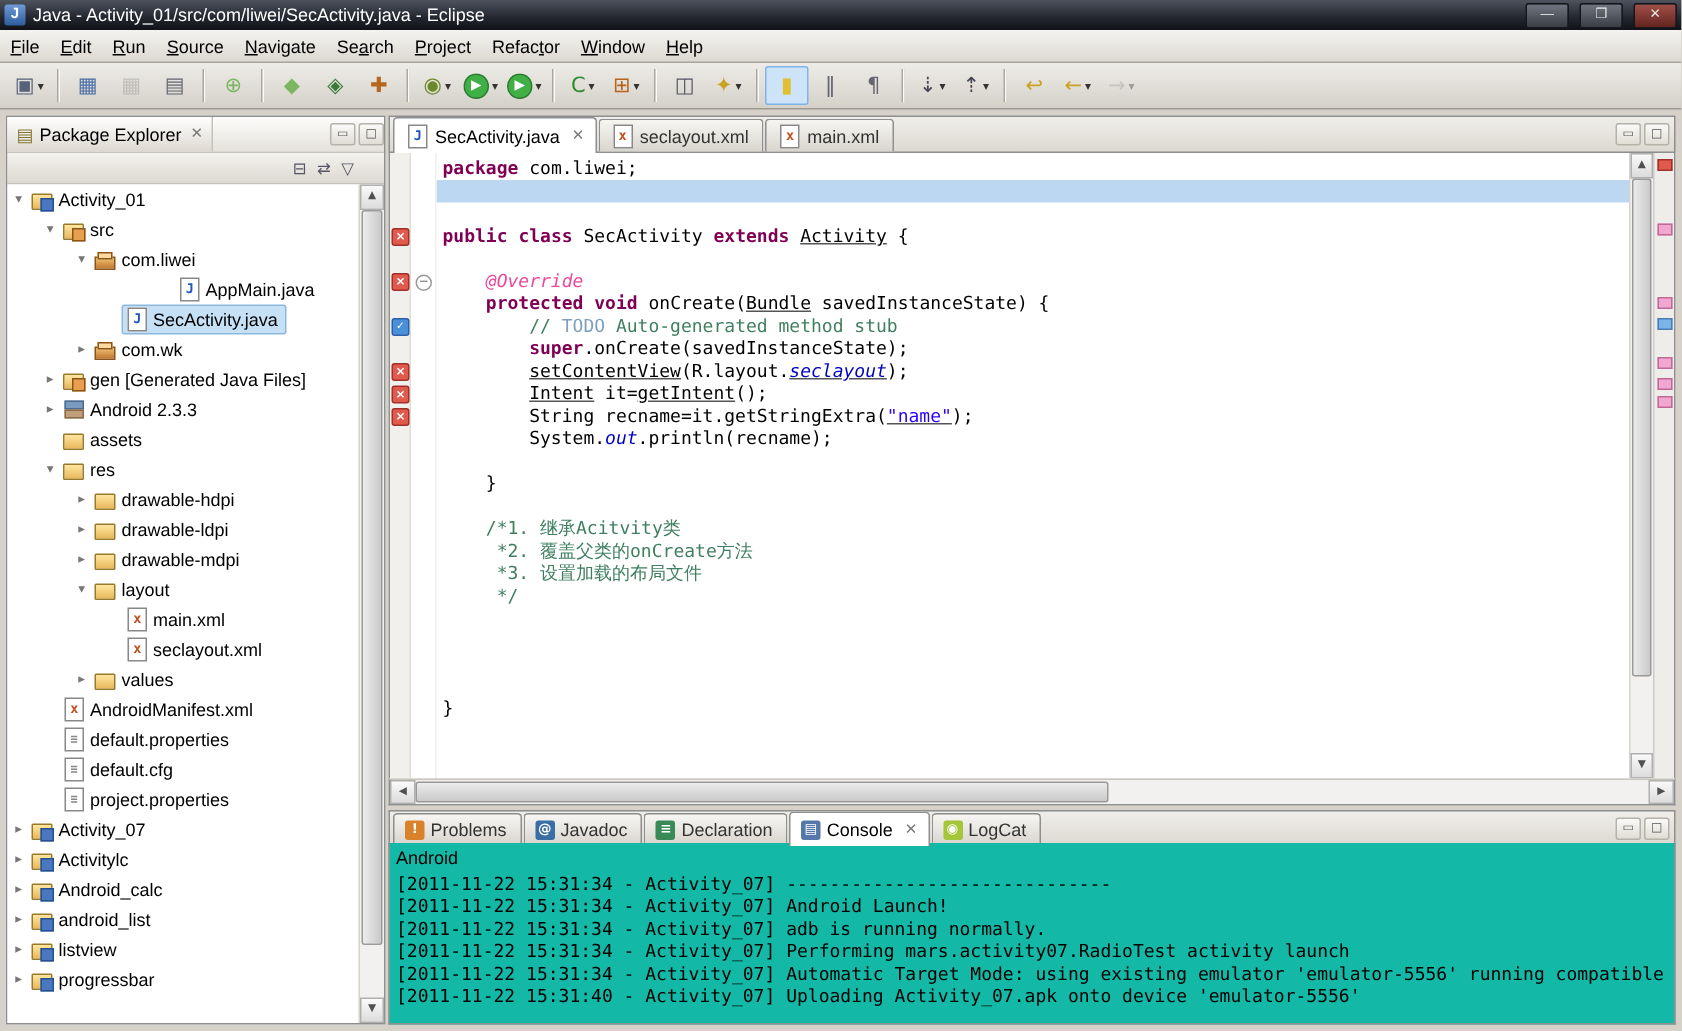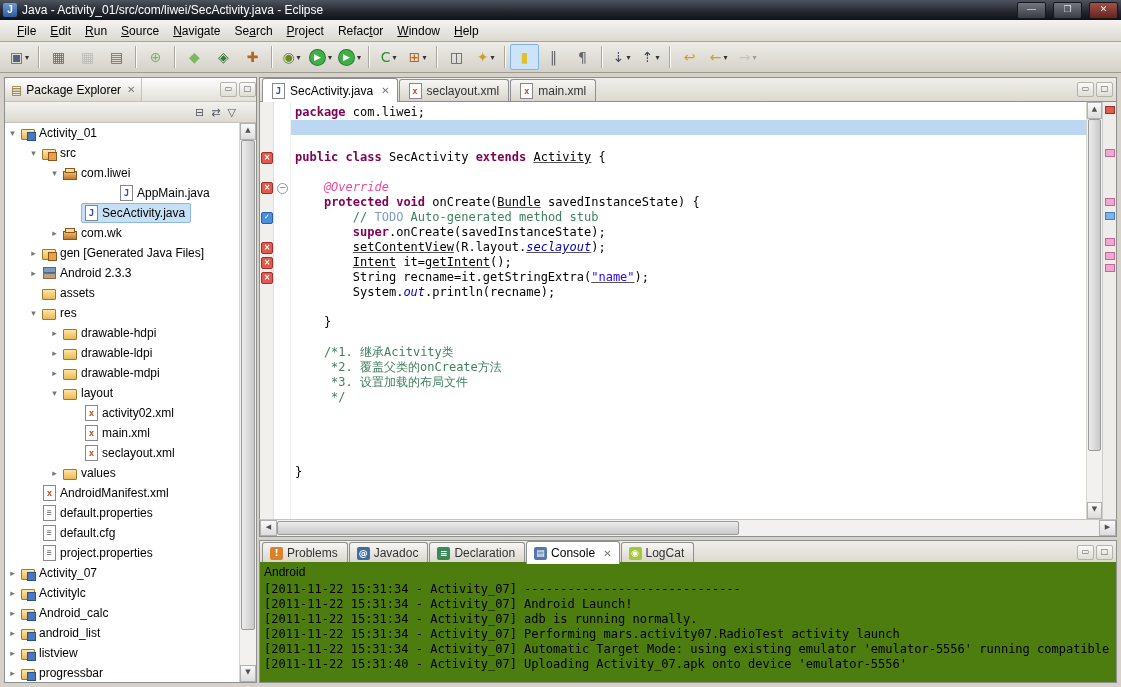--- a/index.html
+++ b/index.html
@@ -13,21 +13,21 @@
   .title-java-icon{width:14px;height:14px;background:linear-gradient(#6f9bd6,#2d5d9e);
     color:#fff;font:bold 10px/14px "Liberation Sans",sans-serif;text-align:center;border-radius:2px;flex:none;}
   .title-text{flex:1;white-space:nowrap;overflow:hidden;font-size:12px;}
   .win-btn{width:27px;height:15px;margin-left:2px;border:1px solid #15171d;border-radius:2px;
     background:linear-gradient(#70757f,#3a3d46);color:#e8e8e8;font-size:9px;line-height:13px;text-align:center;flex:none;}
   .win-btn.close{background:linear-gradient(#a05048,#63251f);}
 
   
   .menubar{position:absolute;left:0;top:20px;right:0;height:21px;
     background:linear-gradient(#f4f3f0,#dcd9d1);border-bottom:1px solid #a8a59d;
-    display:flex;align-items:center;padding-left:10px;}
+    display:flex;align-items:center;padding-left:0;}
   .menu-item{padding:2px 7px;cursor:default;}
   .menu-item u{text-underline-offset:1px;}
 
   
   .toolbar{position:absolute;left:0;top:42px;right:0;height:30px;
     background:linear-gradient(#eeece7,#d4d1c9);border-bottom:1px solid #9d9a92;
     display:flex;align-items:center;padding-left:5px;}
   .tsep{width:1px;height:22px;background:#aaa79f;border-right:1px solid #fbfaf8;margin:0 4px;flex:none;}
   .tbtn{height:24px;min-width:23px;display:flex;align-items:center;justify-content:center;
     border:1px solid transparent;border-radius:2px;padding:0 2px;flex:none;}
@@ -136,21 +136,21 @@
   
   .console-area{position:absolute;left:259px;top:540px;right:4px;bottom:4px;}
   .ctabs{height:22px;background:linear-gradient(#f0eee9,#dcd9d1);border:1px solid #8e8f8f;border-bottom:1px solid #8e8f8f;
     display:flex;align-items:flex-end;padding-left:2px;position:relative;}
   .ctab{height:20px;display:flex;align-items:center;gap:4px;padding:0 7px;margin-right:1px;
     border:1px solid #8e8f8f;border-bottom:none;border-radius:3px 3px 0 0;
     background:linear-gradient(#f7f6f3,#d8d5cd);color:#333;}
   .ctab.active{background:#fff;color:#000;height:22px;margin-bottom:-1px;z-index:2;}
   .ci{width:13px;height:13px;border-radius:2px;color:#fff;font:bold 9px/13px "DejaVu Sans",sans-serif;
     text-align:center;flex:none;}
-  .console-body{position:absolute;left:0;right:0;top:22px;bottom:0;background:#4d7c0f;
+  .console-body{position:absolute;left:0;right:0;top:22px;bottom:0;background:#14b8a6;
     border:1px solid #8e8f8f;border-top:none;overflow:hidden;padding:2px 4px;}
   .console-title{font-family:"Liberation Sans",sans-serif;font-size:12px;margin:1px 0 3px 0;}
   .console-line{height:15px;line-height:15px;white-space:pre;font-family:"DejaVu Sans Mono",monospace;font-size:12px;}
 </style>
 </head>
 <body>
 
 <div class="titlebar">
   <span class="title-java-icon">J</span>
   <span class="title-text">Java - Activity_01/src/com/liwei/SecActivity.java - Eclipse</span>
@@ -376,27 +376,20 @@
         <span class="arrow">▾</span>
         <span class="trc">
           <span class="ticon folder"></span>
           <span class="tlabel">layout</span>
         </span>
       </div>
       <div class="trow" style="padding-left: 65px;">
         <span class="arrow"></span>
         <span class="trc">
           <span class="ticon xml"></span>
-          <span class="tlabel">activity02.xml</span>
-        </span>
-      </div>
-      <div class="trow" style="padding-left: 65px;">
-        <span class="arrow"></span>
-        <span class="trc">
-          <span class="ticon xml"></span>
           <span class="tlabel">main.xml</span>
         </span>
       </div>
       <div class="trow" style="padding-left: 65px;">
         <span class="arrow"></span>
         <span class="trc">
           <span class="ticon xml"></span>
           <span class="tlabel">seclayout.xml</span>
         </span>
       </div>

